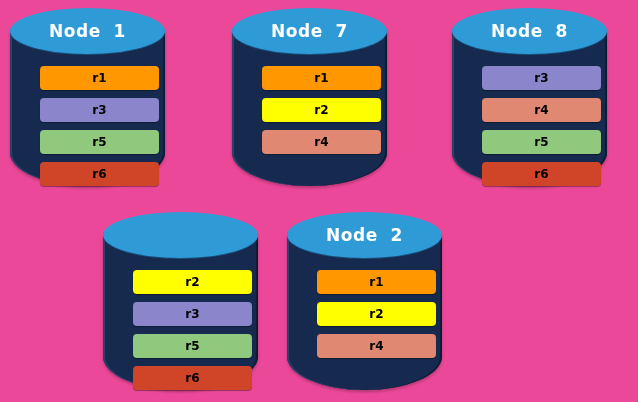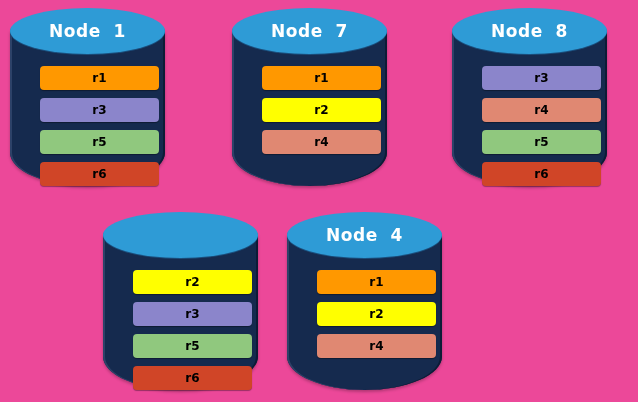--- a/index.html
+++ b/index.html
@@ -138,20 +138,20 @@
       <div class="bars">
         <div class="bar" style="background: rgb(255, 255, 0);">r2</div>
         <div class="bar" style="background: rgb(139, 133, 203);">r3</div>
         <div class="bar" style="background: rgb(144, 200, 126);">r5</div>
         <div class="bar" style="background: rgb(208, 69, 39);">r6</div>
       </div>
     </div>
     <div class="node" style="left: 287px; top: 212px;">
       <div class="node-body"></div>
       <div class="node-top"></div>
-      <div class="node-title">Node  4</div>
+      <div class="node-title">Node  2</div>
       <div class="bars">
         <div class="bar" style="background: rgb(255, 152, 0);">r1</div>
         <div class="bar" style="background: rgb(255, 255, 0);">r2</div>
         <div class="bar" style="background: rgb(224, 136, 114);">r4</div>
       </div>
     </div>
   </div>
 
 </body></html>

